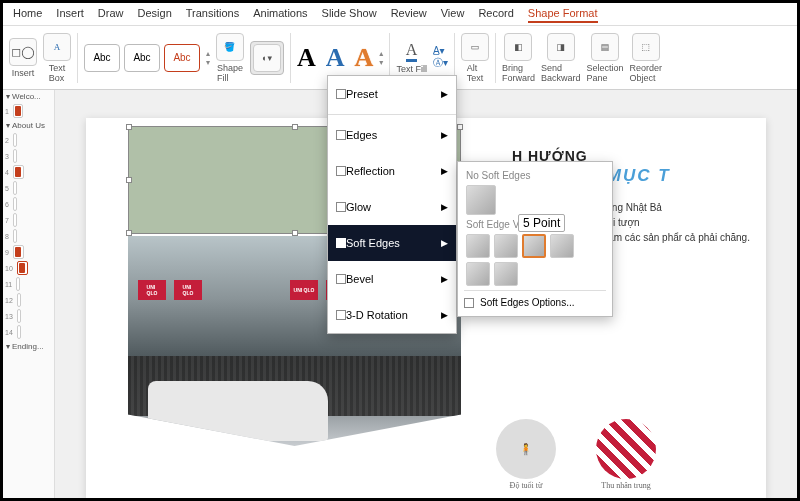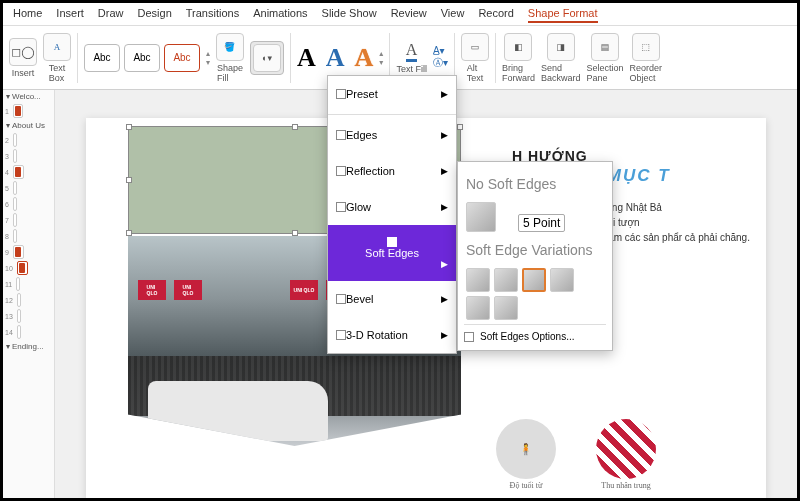--- a/index.html
+++ b/index.html
@@ -43,26 +43,26 @@
   .title1 { font-size: 14px; font-weight: 800; color: #222; letter-spacing: 1px; }
   .title2 { font-size: 17px; font-weight: 800; color: #4a9fd8; letter-spacing: 2px; font-style: italic; margin-top: 2px; }
   .para { font-size: 10px; color: #333; margin-top: 14px; line-height: 1.5; }
   .people { position: absolute; left: 410px; bottom: 8px; display: flex; gap: 40px; }
   .circle { width: 60px; height: 60px; border-radius: 50%; background: #ddd; display: flex; align-items: center; justify-content: center; }
   .circle.p2 { background: repeating-linear-gradient(45deg, #c41e3a 0, #c41e3a 6px, #fff 6px, #fff 12px); }
   .caption { font-size: 8px; color: #666; text-align: center; margin-top: 2px; font-family: Liberation Serif, serif; }
   
   .menu1 { position: absolute; left: 324px; top: 72px; width: 130px; background: #fff; border: 1px solid #bbb; box-shadow: 0 4px 12px rgba(0,0,0,0.25); font-size: 11px; z-index: 20; }
   .menu1 .item { display: flex; align-items: center; padding: 12px 8px; gap: 0; }
-  .menu1 .item.sel { background: #6d28d9; color: #fff; flex-direction: column; }
+  .menu1 .item.sel { background: #0f172a; color: #fff; }
   .menu1 .chk { width: 10px; height: 10px; border: 1px solid #888; background: #fff; flex-shrink: 0; }
   .menu1 .item.sel .chk { border-color: #fff; }
   .arw { margin-left: auto; font-size: 9px; }
   .menu2 { position: absolute; left: 454px; top: 158px; width: 156px; background: #fff; border: 1px solid #bbb; box-shadow: 0 4px 12px rgba(0,0,0,0.25); font-size: 10px; padding: 4px 6px 8px; z-index: 21; }
-  .menu2 .lbl { color: #888; font-size: 14px; margin: 10px 2px; }
+  .menu2 .lbl { color: #888; font-size: 10px; margin: 4px 2px; }
   .swatch-row { display: flex; gap: 4px; margin: 4px 2px; }
   .swatch { width: 24px; height: 24px; background: linear-gradient(135deg, #ddd, #aaa); border: 1px solid #ccc; border-radius: 2px; }
   .swatch.big { width: 30px; height: 30px; }
   .swatch.sel { border: 2px solid #e07b2e; }
   .tooltip { position: absolute; left: 60px; top: 52px; background: #fff; border: 1px solid #aaa; padding: 1px 4px; font-size: 12px; border-radius: 2px; }
   .opt-row { display: flex; align-items: center; gap: 6px; margin-top: 6px; }
   .opt-row .chk2 { width: 10px; height: 10px; border: 1px solid #888; }
 </style>
 </head>
 <body>

